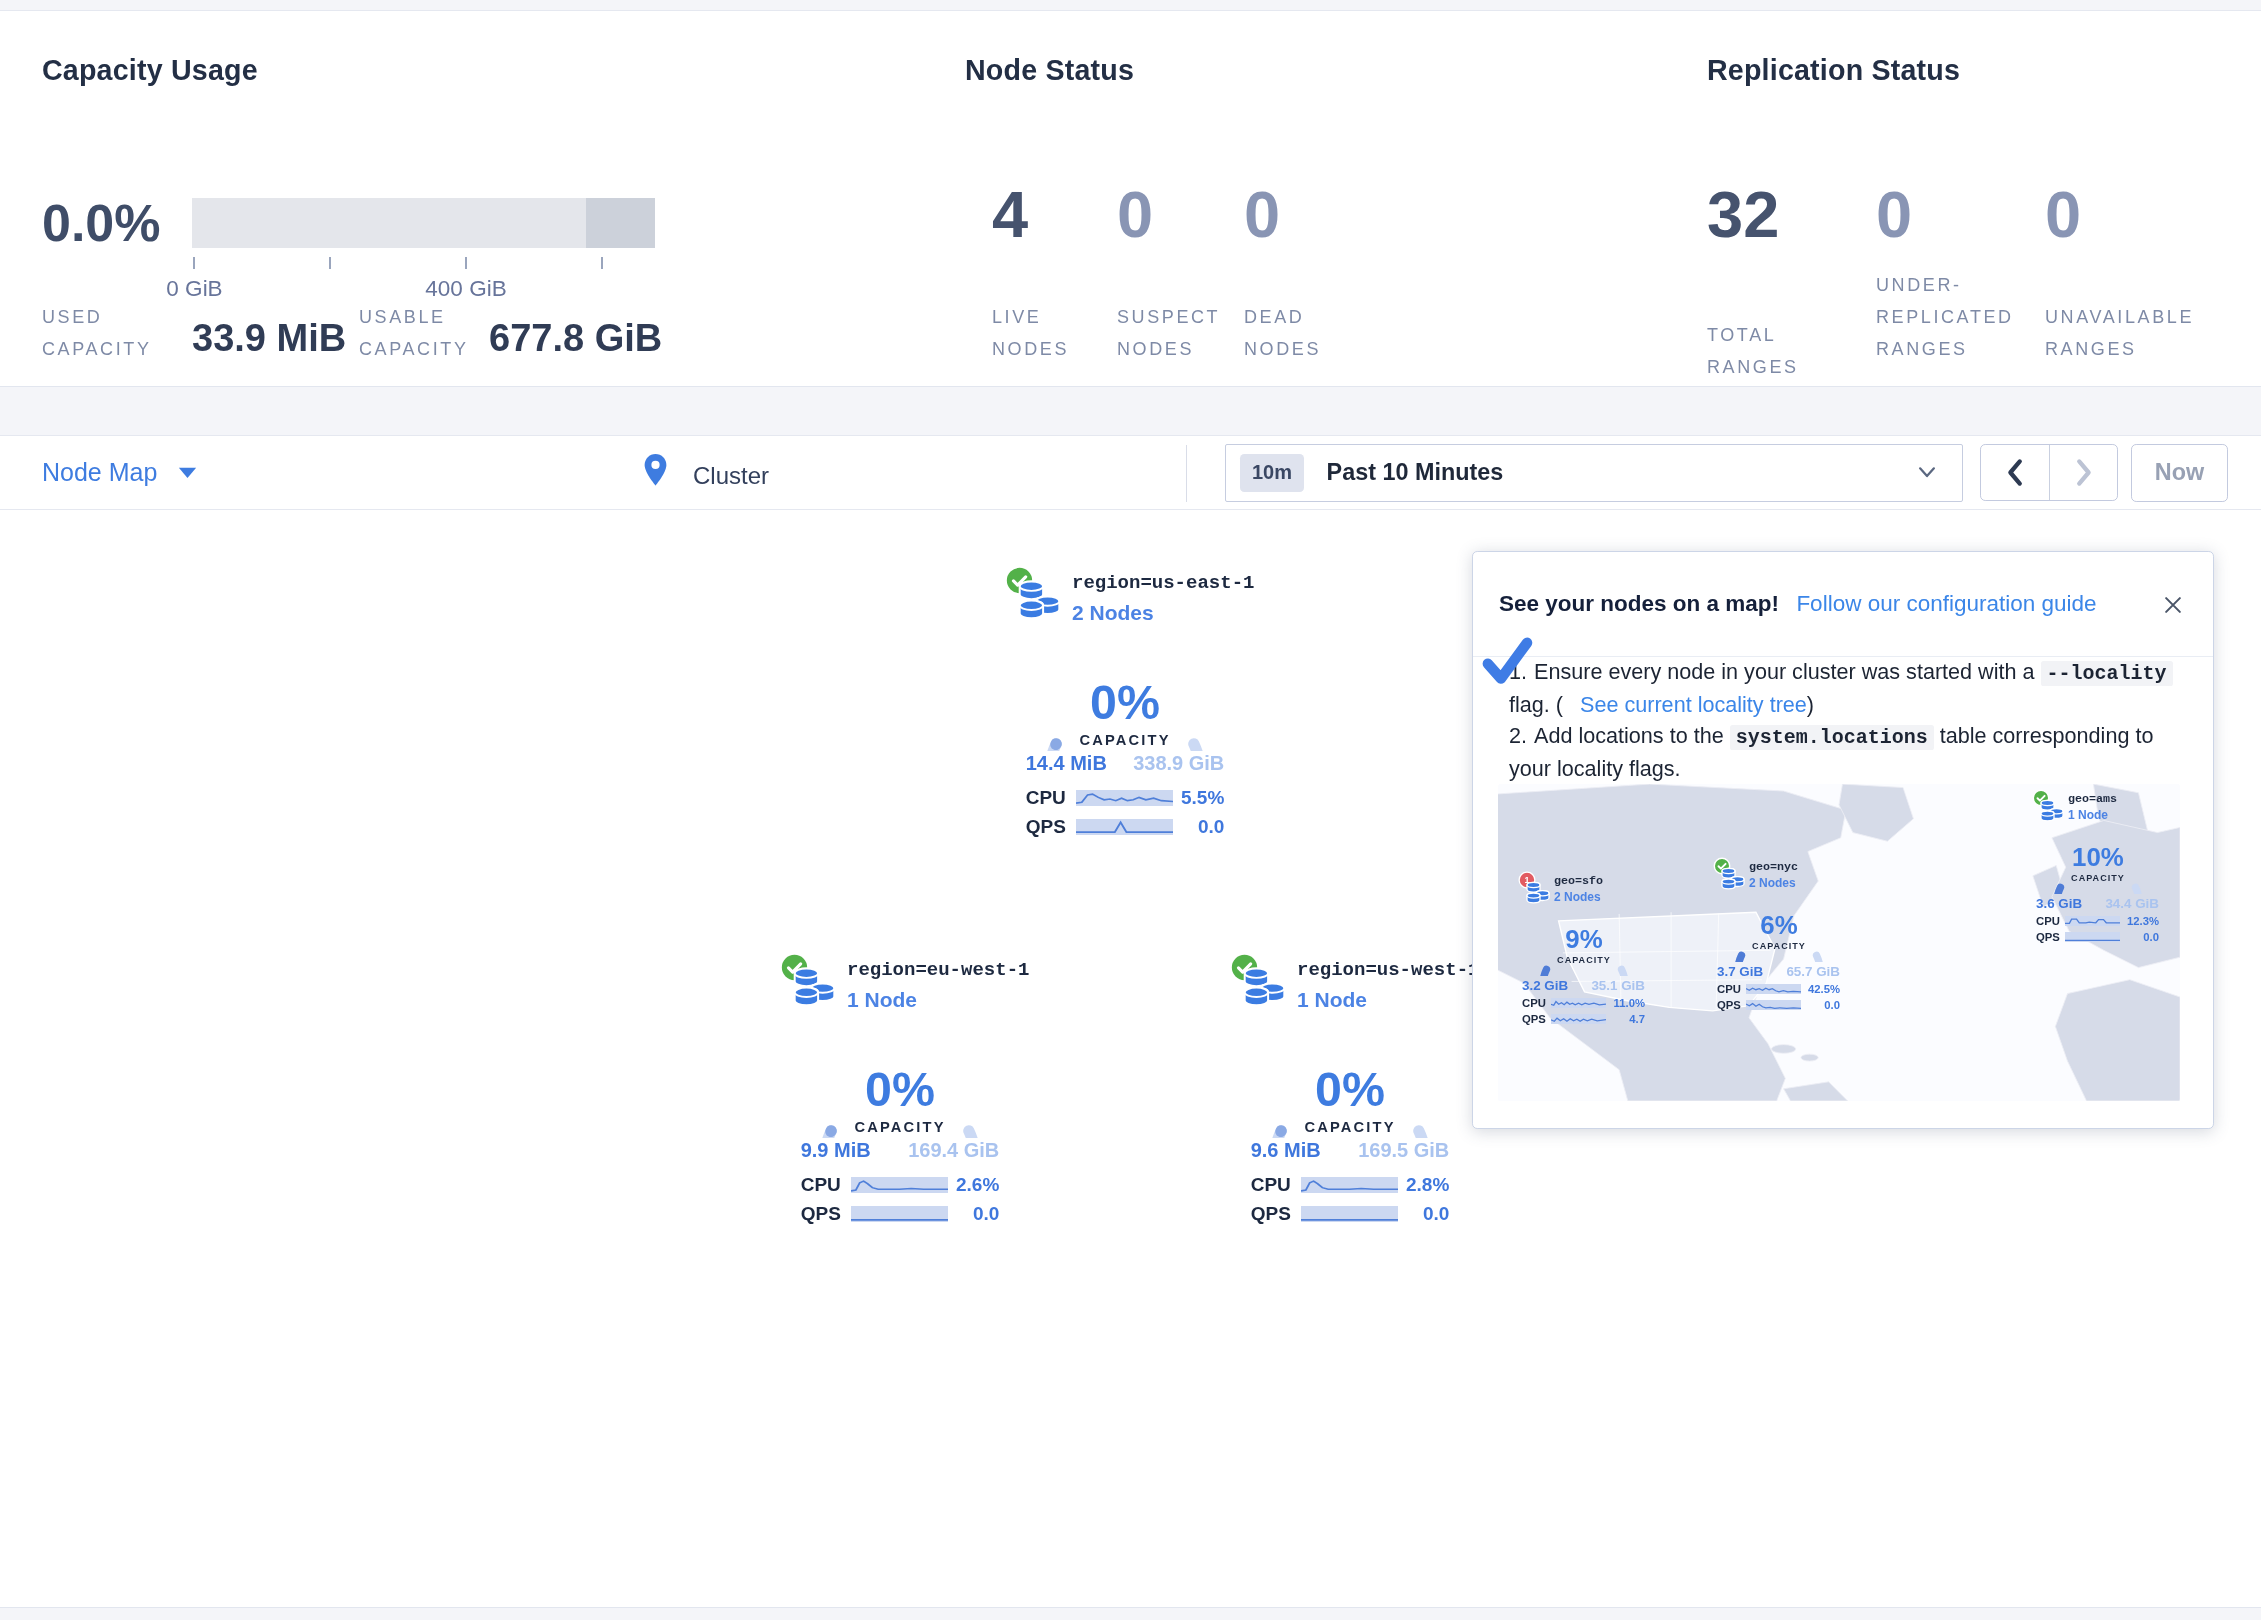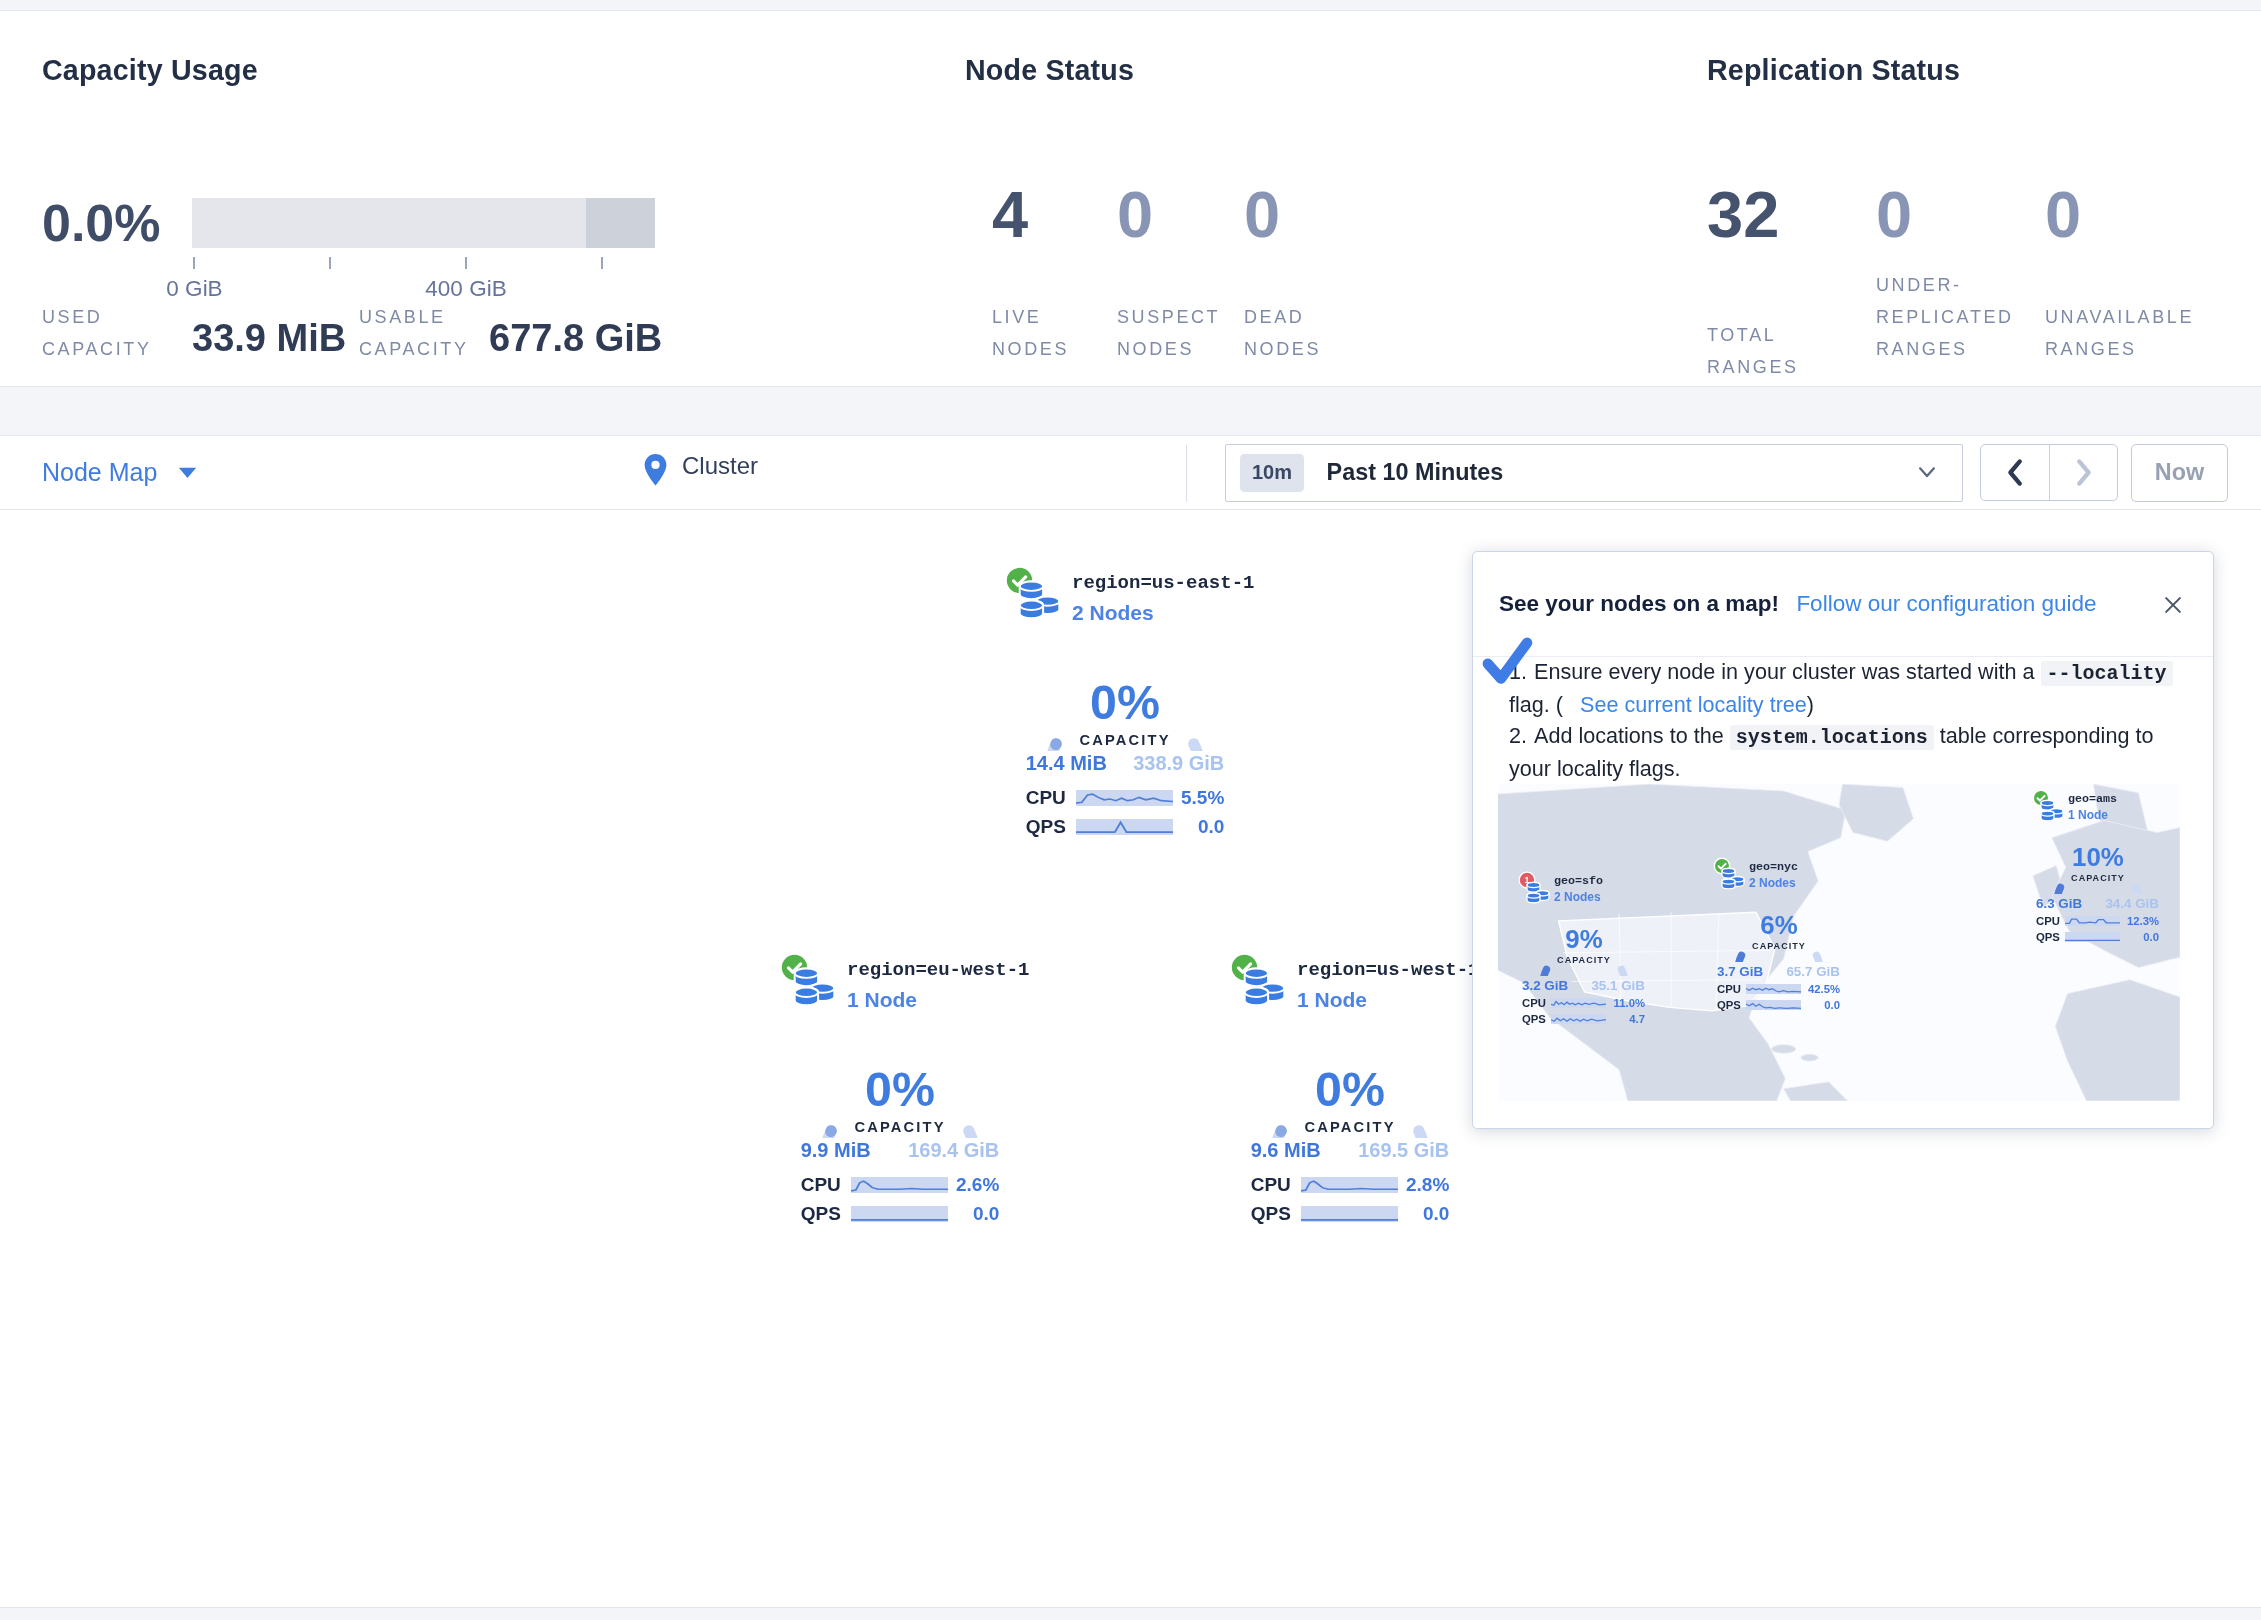--- a/index.html
+++ b/index.html
@@ -149,21 +149,21 @@
 
   <div class="abs" style="left:0;right:0;top:0;height:74px;border-bottom:0.9px solid #e5e8f0;"></div>
 
   <div class="abs" style="left:42px;top:21.6px;display:flex;align-items:center;cursor:pointer;">
     <span class="view-label">Node Map</span>
     <svg class="abs" style="position:static;margin-left:21px;" width="19" height="13" viewBox="0 0 22 15">
         <polygon points="1,2 21,2 11,14" fill="#3e7ce0"></polygon>
       </svg>
   </div>
 
-  <div class="abs" style="left:641px;top:15.6px;display:flex;align-items:flex-start;">
+  <div class="abs" style="left:641px;top:15.6px;display:flex;align-items:flex-end;gap:11px;">
     <svg width="29" height="38" viewBox="0 0 24 30">
       <path d="M12 1C7 1 3 5 3 10c0 6.4 9 17 9 17s9-10.6 9-17c0-5-4-9-9-9z" fill="#3e7ce0"></path>
       <circle cx="12" cy="10" r="3.4" fill="#fff"></circle>
     </svg>
     <span class="crumb-label" style="margin-left:12px;">Cluster</span>
   </div>
 
   <div class="vdivider" style="left:1186px;top:8.7px;height:57px;"></div>
 
   <div class="dropdown" style="left:1225px;top:7.8px;width:738px;height:58px;">
@@ -460,21 +460,21 @@
       </svg>
       <div class="node-name" style="left:38px;top:5.2px;">geo=ams</div>
       <div class="node-count" style="left:38px;top:21px;">1 Node</div>
       <svg class="gauge" style="left:15.6px;top:38px;" width="104" height="69" viewBox="0 0 120 80">
         <path class="ring" d="M16.5,72.3 A48,48 0 1 0 103.5,72.3" stroke-width="8.5"></path>
         <path class="gfill" d="M16.5,72.3 A48,48 0 1 0 103.5,72.3" stroke="#4f7cd6" stroke-width="8.5" style="stroke-dasharray: 19.2708, 212.708;"></path>
         <text class="pct" x="60" y="48" font-size="30" text-anchor="middle">10%</text>
         <text class="cap-word" x="60" y="65" font-size="10.5" text-anchor="middle" style="letter-spacing:1.2px;">CAPACITY</text>
       </svg>
       <div class="vals" style="top:109px;">
-        <span class="used">6.3 GiB</span>
+        <span class="used">3.6 GiB</span>
         <span class="total">34.4 GiB</span>
       </div>
       <div class="srow" style="top:128px;">
         <span class="slabel">CPU</span>
         <svg class="spark" viewBox="0 0 100 20" preserveAspectRatio="none">
             <polyline stroke-width="2.4" points="0,14 8,14 12,6 21,6 26,13 38,13 44,12 56,13 61,7 70,7 75,13 100,13"></polyline>
           </svg>
         <span class="sval">12.3%</span>
       </div>
       <div class="srow" style="top:144px;">

